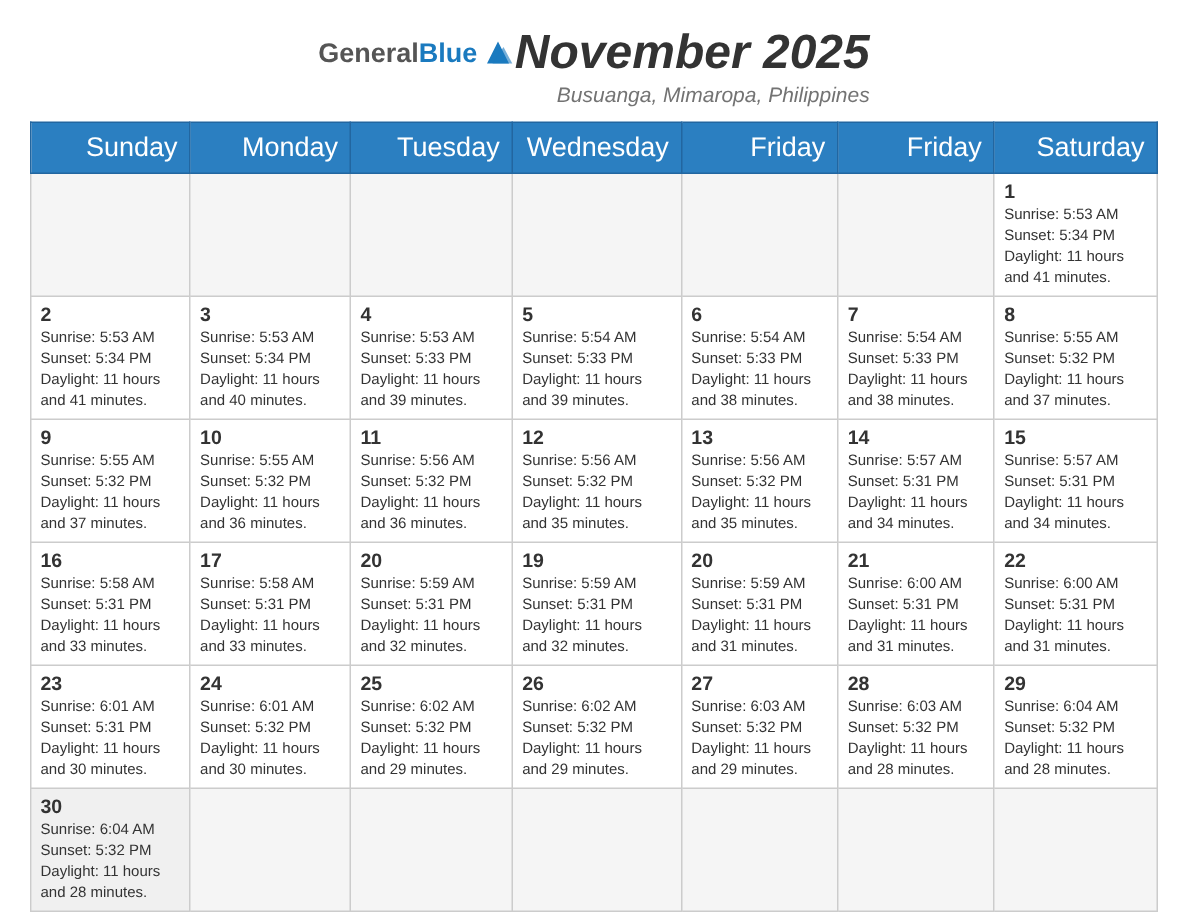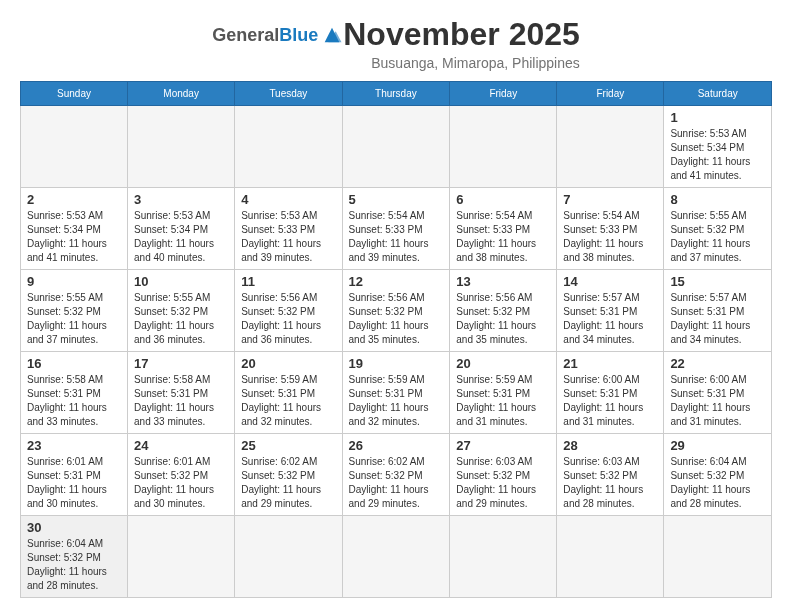--- a/index.html
+++ b/index.html
@@ -31,42 +31,43 @@
     }
     .logo-general { color: #555; font-weight: bold; }
     .logo-blue { color: #1a7abf; font-weight: bold; }
     .logo-icon {
       width: 22px;
       height: 22px;
       margin-left: 3px;
     }
     .title-area {
       text-align: right;
+      font-style: italic;
     }
     .month-title {
       font-size: 32px;
       font-weight: bold;
       color: #333;
     }
     .location {
       font-size: 14px;
       color: #737373;
       margin-top: 2px;
     }
     .calendar-table {
       width: 100%;
       border-collapse: collapse;
       border: 1px solid #ccc;
     }
     .calendar-table th {
       background-color: #2b7fc1;
       color: #fff;
-      text-align: center;
+      text-align: right;
       padding: 6px 8px;
-      font-size: 10px;
+      font-size: 18px;
       font-weight: normal;
       border: 1px solid #2266a0;
     }
     .calendar-table td {
       vertical-align: top;
       padding: 4px 6px;
       border: 1px solid #ccc;
       width: 113px;
       min-height: 80px;
       font-size: 10.5px;
@@ -111,21 +112,21 @@
     <div class="location">Busuanga, Mimaropa, Philippines</div>
   </div>
 </div>
 
 <table class="calendar-table">
   <thead>
     <tr>
       <th>Sunday</th>
       <th>Monday</th>
       <th>Tuesday</th>
-      <th>Thursday</th>
+      <th>Wednesday</th>
       <th>Friday</th>
       <th>Friday</th>
       <th>Saturday</th>
     </tr>
   </thead>
   <tbody>
 
     <tr>
       <td class="empty"></td>
       <td class="empty"></td>

